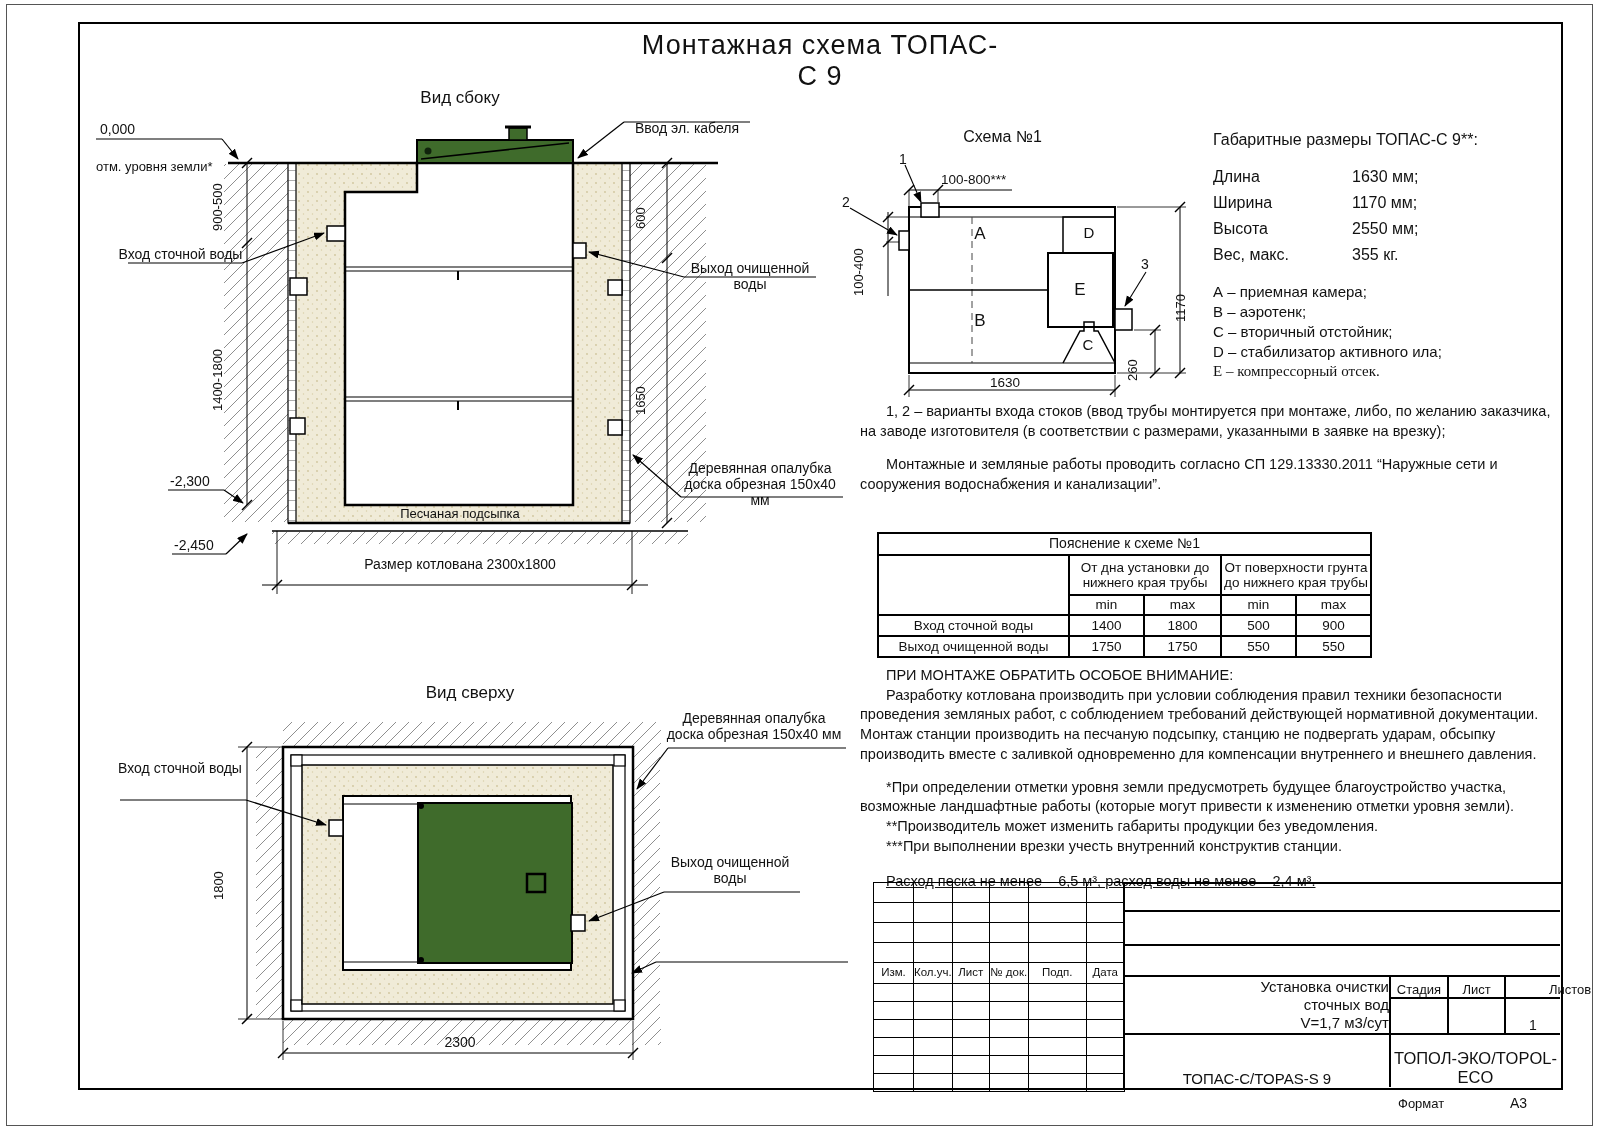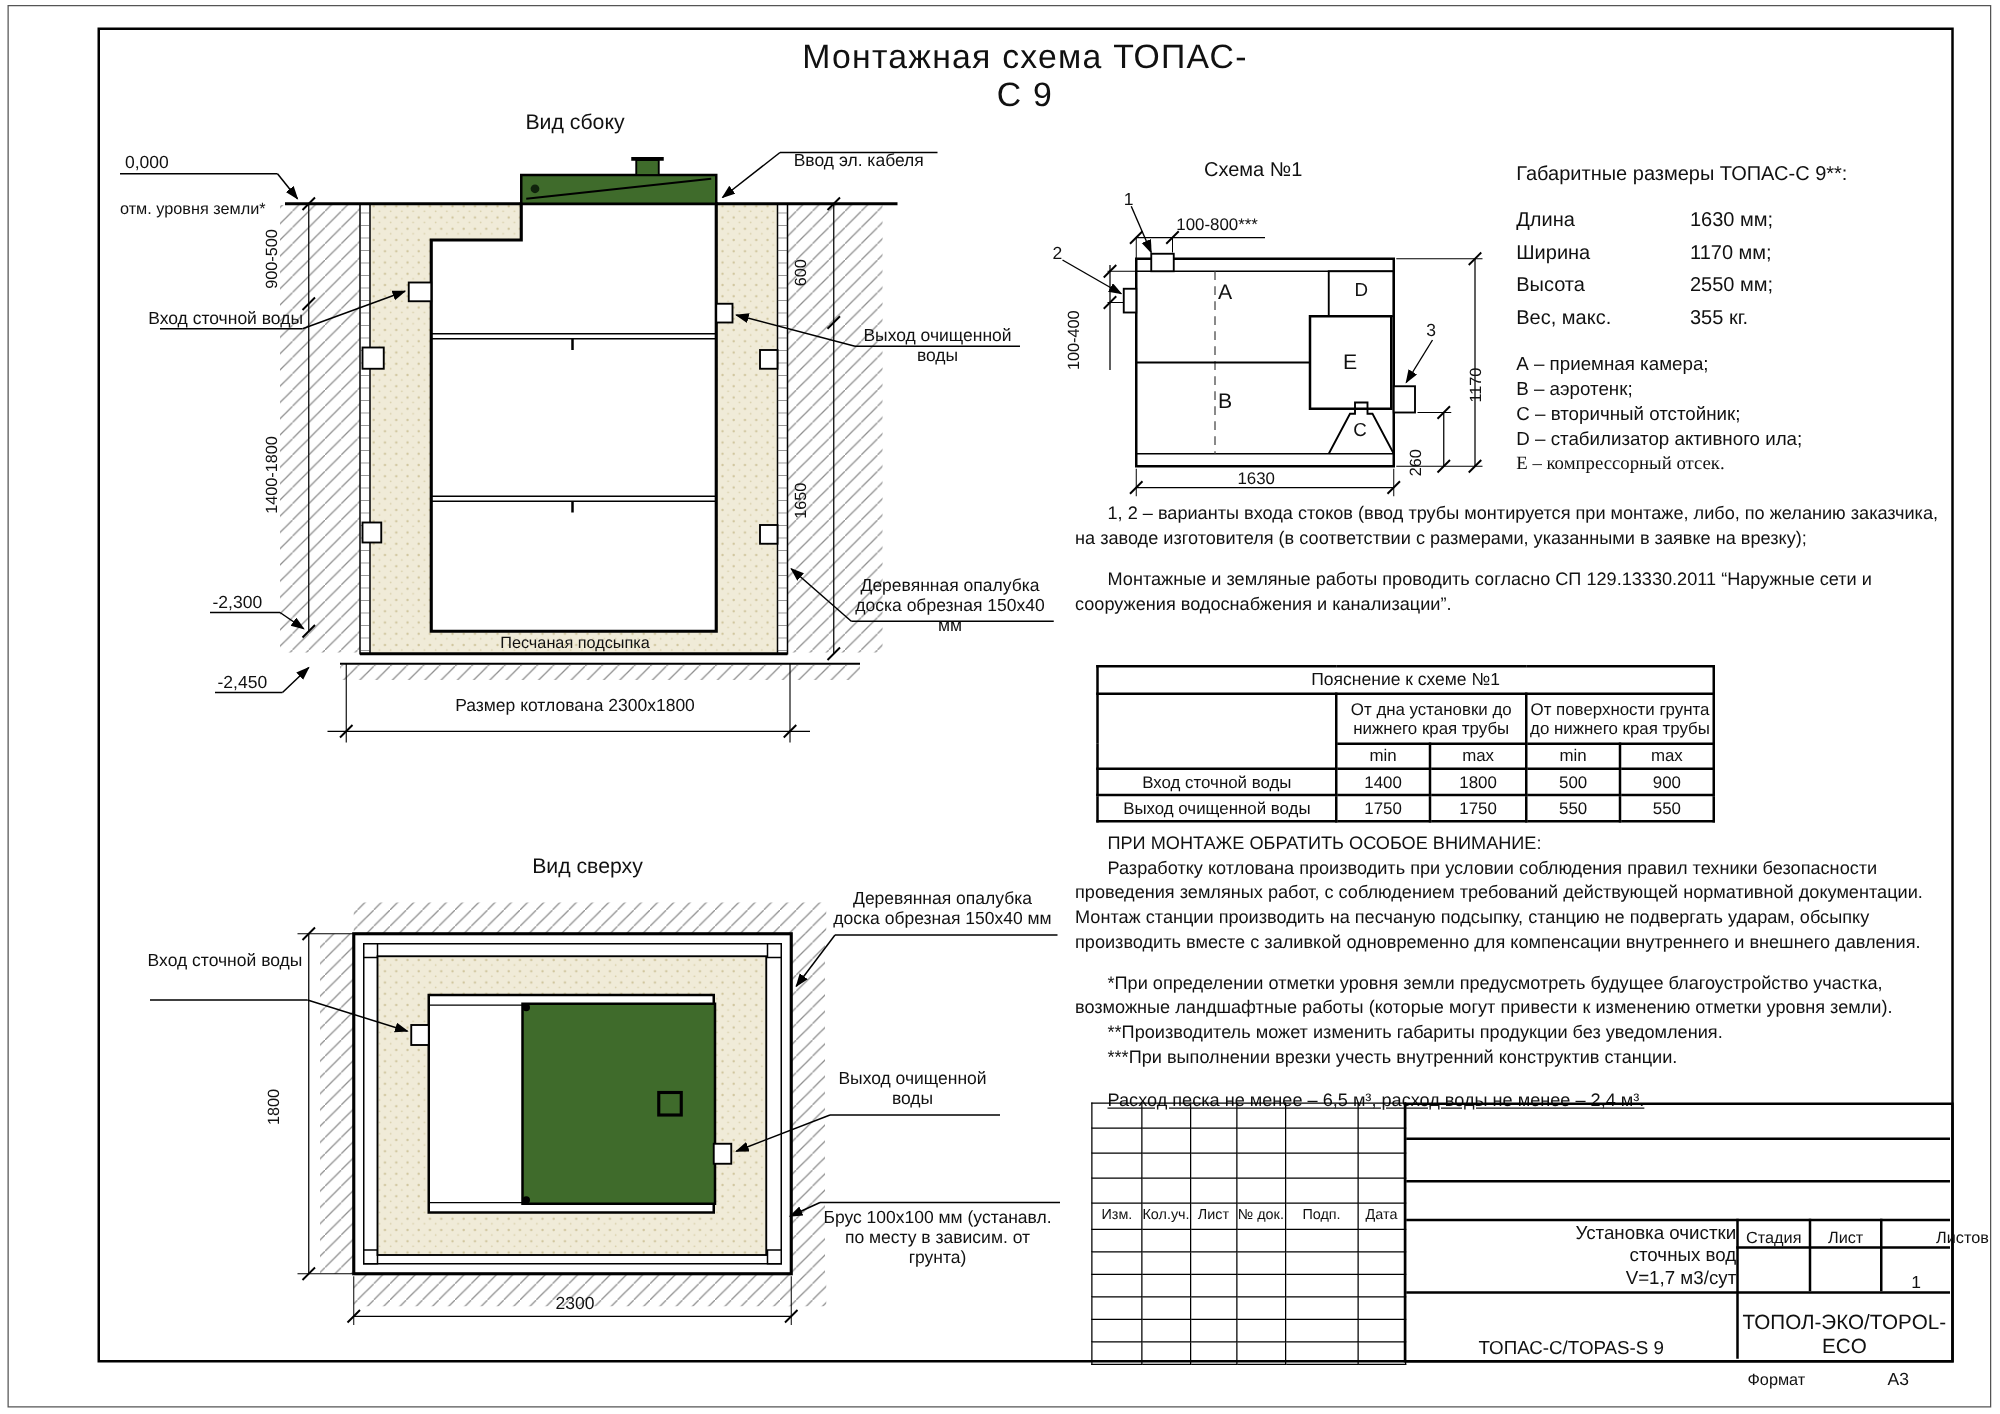--- a/index.html
+++ b/index.html
@@ -306,21 +306,20 @@
     <p style="margin-top:13px;">*При определении отметки уровня земли предусмотреть будущее благоустройство участка, возможные ландшафтные работы (которые могут привести к изменению отметки уровня земли).</p>
     <p>**Производитель может изменить габариты продукции без уведомления.</p>
     <p>***При выполнении врезки учесть внутренний конструктив станции.</p>
     <p class="u" style="margin-top:16px;">Расход песка не менее – 6,5 м³, расход воды не менее – 2,4 м³.</p>
   </div>
 
   <div class="lbl sec-title c" style="left:400px;top:683px;width:140px;">Вид сверху</div>
   <div class="lbl c" style="left:115px;top:760px;width:130px;">Вход сточной воды</div>
   <div class="lbl c" style="left:664px;top:710px;width:180px;">Деревянная опалубка доска обрезная 150x40 мм</div>
   <div class="lbl c" style="left:660px;top:854px;width:140px;">Выход очищенной воды</div>
-  <div class="lbl c" style="left:652px;top:965px;width:196px;">Брус 100x100 мм (устанавл. по месту в зависим. от грунта)</div>
   <div class="lbl rot" style="left:226px;top:885px;font-size:13px;">1800</div>
   <div class="lbl c" style="left:400px;top:1034px;width:120px;">2300</div>
 
   <table class="sgrid">
     <colgroup>
         <col style="width:40px">
         <col style="width:38px">
         <col style="width:37px">
         <col style="width:39px">
         <col style="width:58px">

